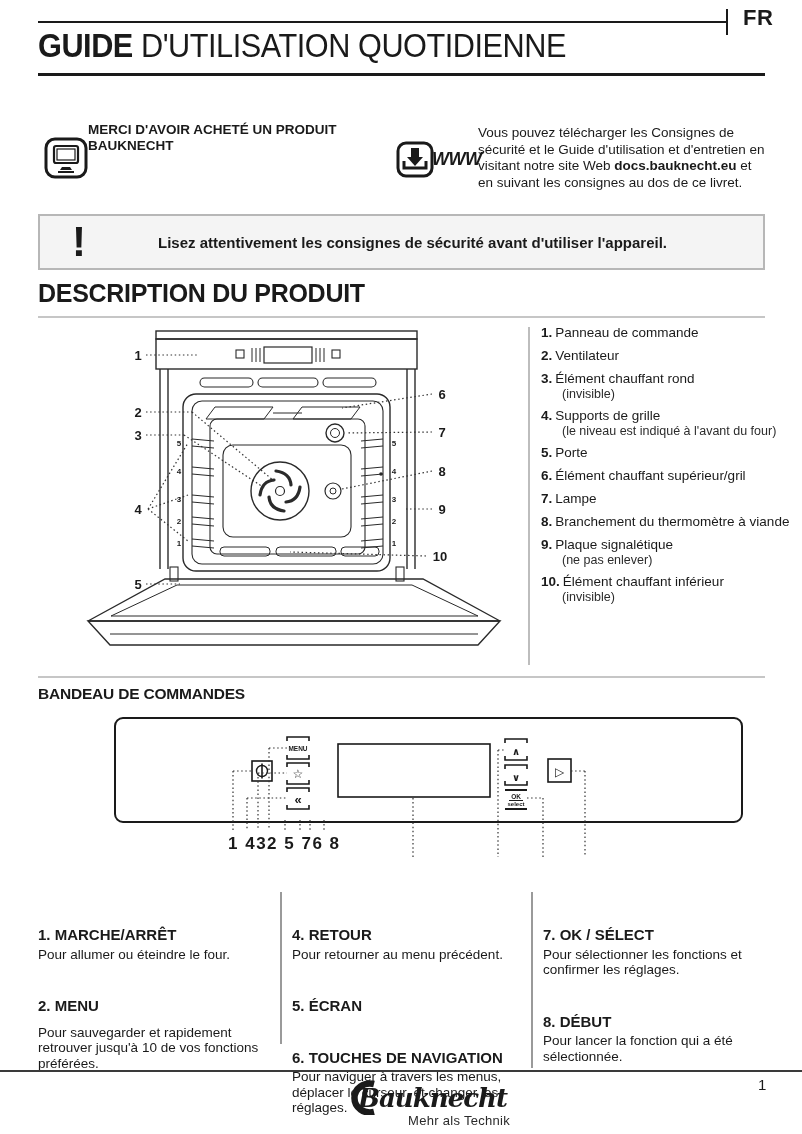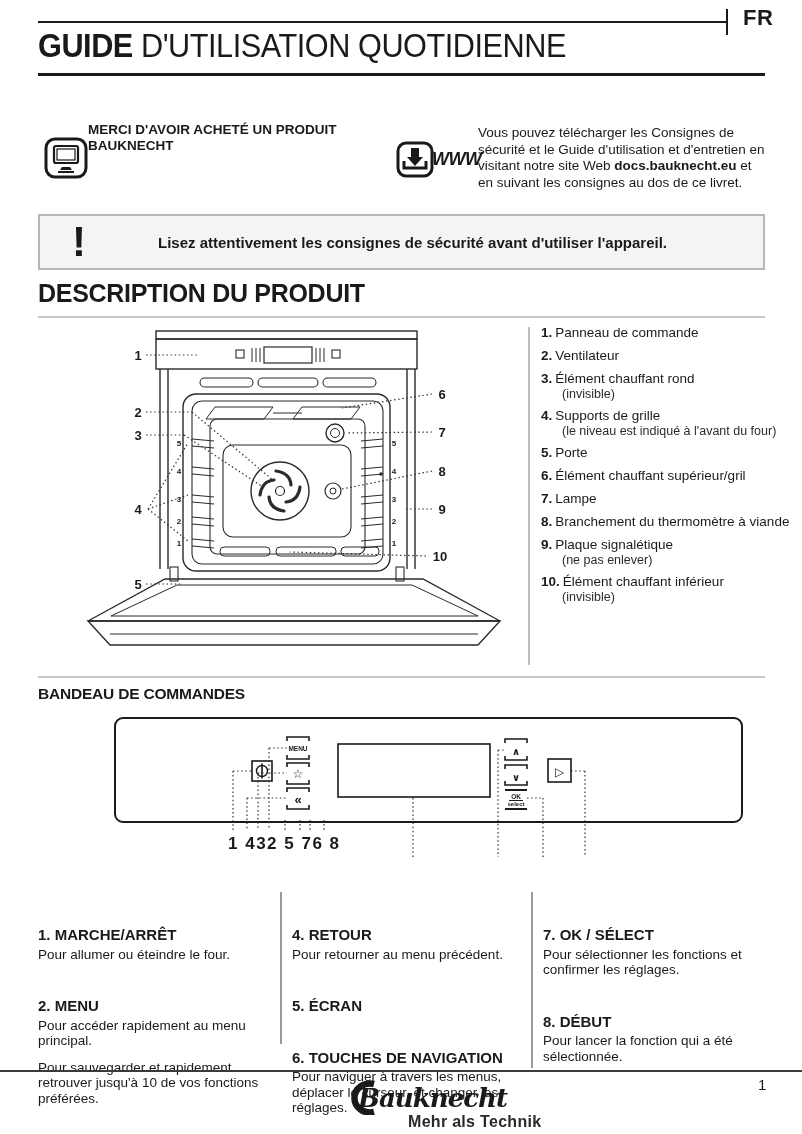--- a/index.html
+++ b/index.html
@@ -57,21 +57,21 @@
   .lcol3{left:543px;top:891px;width:226px;}
   .ltitle{font-size:15px;font-weight:800;margin-bottom:4px;margin-top:36px;}
   .lblock{margin-bottom:11px;}
   .lbody:empty{display:none;}
   .legdiv1{left:280px;top:892px;width:1.5px;height:152px;background:#9a9a9a;}
   .legdiv2{left:531px;top:892px;width:1.5px;height:176px;background:#9a9a9a;}
 
   
   .bot-rule{left:0;top:1070px;width:802px;border-top:2px solid #3a3a3a;}
   .logo{left:344px;top:1079px;}
-  .logo-tag{font-size:16px;color:#2a2a2a;letter-spacing:.3px;margin:-6px 0 0 64px;font-weight:bold;}
+  .logo-tag{font-size:13px;color:#2a2a2a;letter-spacing:.3px;margin:-6px 0 0 64px;}
   .pageno{left:758px;top:1076px;font-size:15px;}
 </style>
 </head>
 <body>
 
 <div class="page">
 
   <div class="abs hdr-line"></div>
   <div class="abs hdr-tick"></div>
   <div class="abs fr-badge">FR</div>
@@ -307,21 +307,20 @@
     <text x="128" y="137" font-family="Liberation Sans, sans-serif" font-size="17" font-weight="bold" letter-spacing="1.5" fill="#1a1a1a">1 432 5 76 8</text>
   </svg>
 
   <div class="abs lcol lcol1">
     <div class="lblock">
         <div class="ltitle">1. MARCHE/ARRÊT</div>
         <div class="lbody">Pour allumer ou éteindre le four.</div>
       </div>
     <div class="lblock">
         <div class="ltitle">2. MENU</div>
-        <div class="lbody">Pour accéder rapidement au menu principal.</div>
       </div>
     <div class="lblock">
         <div class="lbody">Pour sauvegarder et rapidement retrouver jusqu'à 10 de vos fonctions préférées.</div>
       </div>
   </div>
   <div class="abs lcol lcol2">
     <div class="lblock">
         <div class="ltitle">4. RETOUR</div>
         <div class="lbody">Pour retourner au menu précédent.</div>
       </div>

